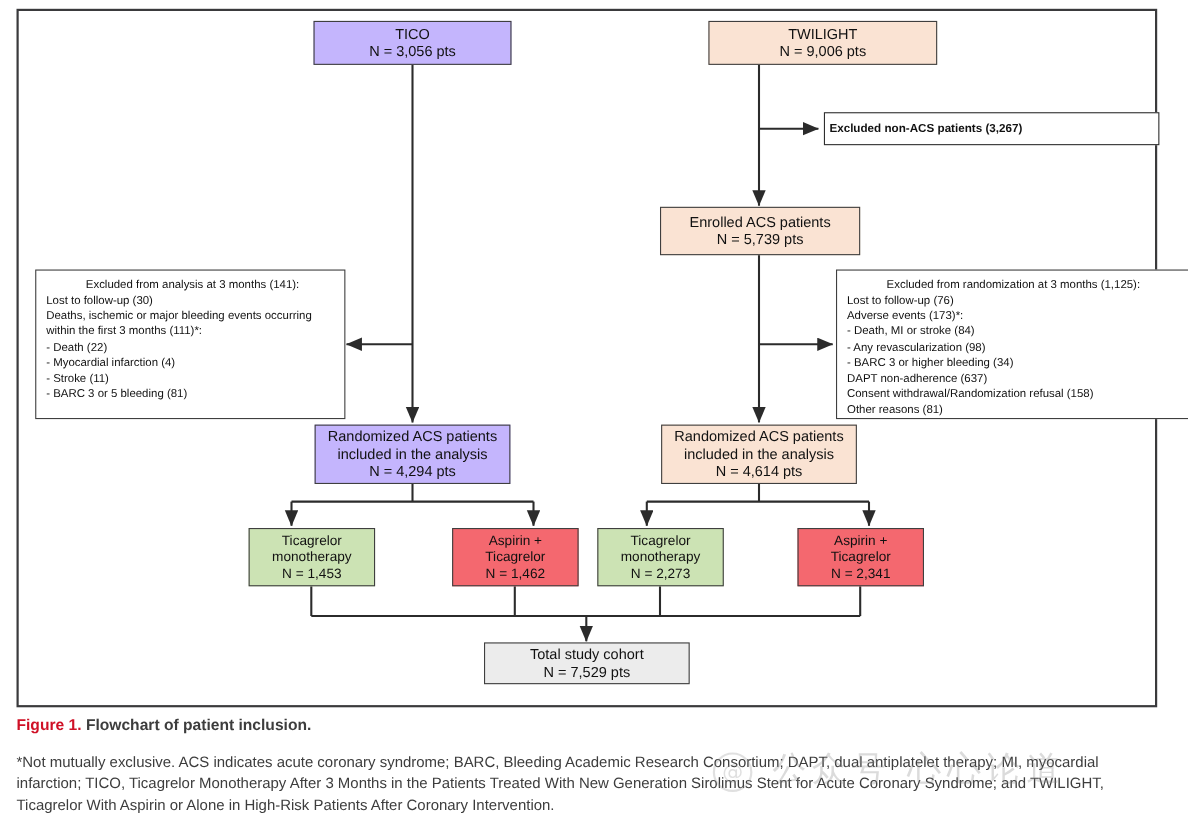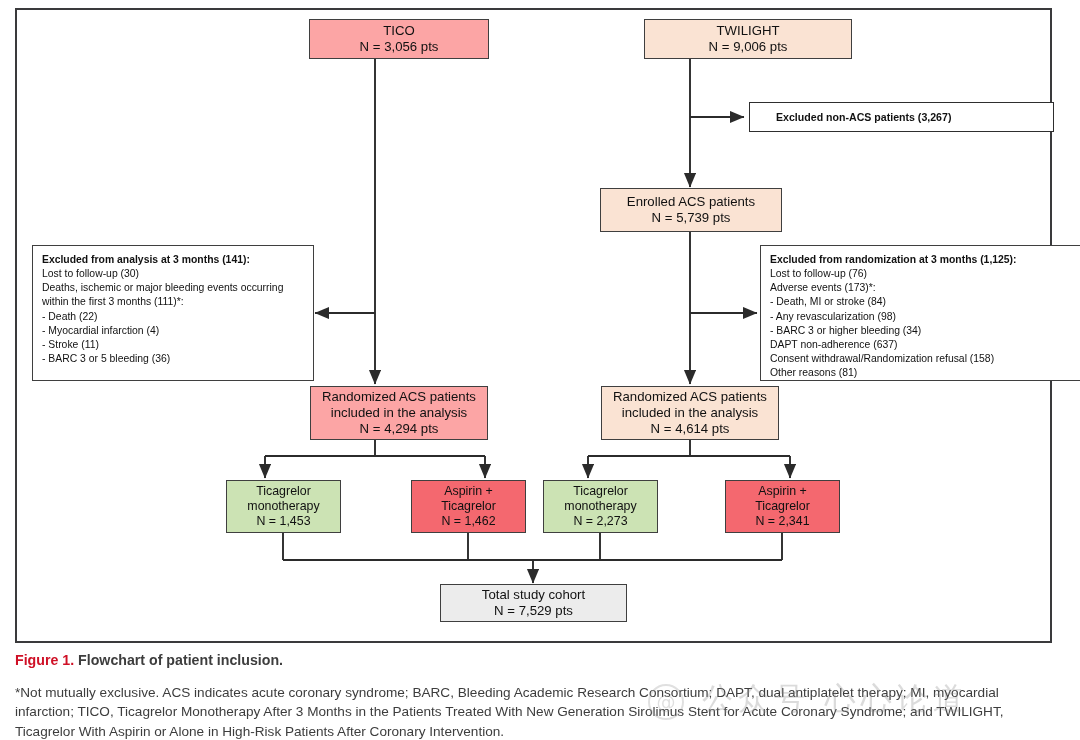--- a/index.html
+++ b/index.html
@@ -45,51 +45,51 @@
     flex-direction: column;
     align-items: center;
     justify-content: center;
     text-align: center;
     line-height: 1.22;
     font-size: 13.2px;
     color: #111;
   }
   .node .ln { display: block; white-space: nowrap; }
 
-  .blue   { background: #fca5a5; margin-left: 24px; }
+  .blue   { background: #c4b5fd; }
   .peach  { background: #fae3d3; }
   .green  { background: #cce3b4; }
   .red    { background: #f4686f; }
   .grey   { background: #ececec; }
 
   
   .excl {
     position: absolute;
     box-sizing: border-box;
     border: 1.5px solid #3f3f3f;
     background: #ffffff;
     text-align: left;
     padding: 7px 8px 6px 9px;
     font-size: 10.4px;
     line-height: 1.36;
     color: #111;
   }
-  .excl .hdr { font-weight: bold; display: block; white-space: nowrap; }
+  .excl .hdr { font-weight: normal; display: block; white-space: nowrap; margin-left: 36px; }
   .excl .li  { display: block; white-space: nowrap; }
 
   .excl-inline {
     position: absolute;
     box-sizing: border-box;
     border: 1.5px solid #2e2e2e;
     background: #fff;
     font-size: 10.6px;
     font-weight: bold;
     display: flex;
     align-items: center;
-    padding-left: 26px;
+    padding-left: 4px;
     color: #111;
   }
 
   
   #caption {
     position: absolute;
     left: 15px;
     top: 650px;
     width: 1045px;
     font-size: 13.6px;
@@ -205,21 +205,21 @@
 </div>
 
 <div class="excl" style="left:32px; top:245px; width:282px; height:136px;">
   <span class="hdr">Excluded from analysis at 3 months (141):</span>
   <span class="li">Lost to follow-up (30)</span>
   <span class="li">Deaths, ischemic or major bleeding events occurring</span>
   <span class="li">within the first 3 months (111)*:</span>
   <span class="li">- Death (22)</span>
   <span class="li">- Myocardial infarction (4)</span>
   <span class="li">- Stroke (11)</span>
-  <span class="li">- BARC 3 or 5 bleeding (36)</span>
+  <span class="li">- BARC 3 or 5 bleeding (81)</span>
 </div>
 
 <div class="excl" style="left:760px; top:245px; width:326px; height:136px;">
   <span class="hdr">Excluded from randomization at 3 months (1,125):</span>
   <span class="li">Lost to follow-up (76)</span>
   <span class="li">Adverse events (173)*:</span>
   <span class="li">- Death, MI or stroke (84)</span>
   <span class="li">- Any revascularization (98)</span>
   <span class="li">- BARC 3 or higher bleeding (34)</span>
   <span class="li">DAPT non-adherence (637)</span>

